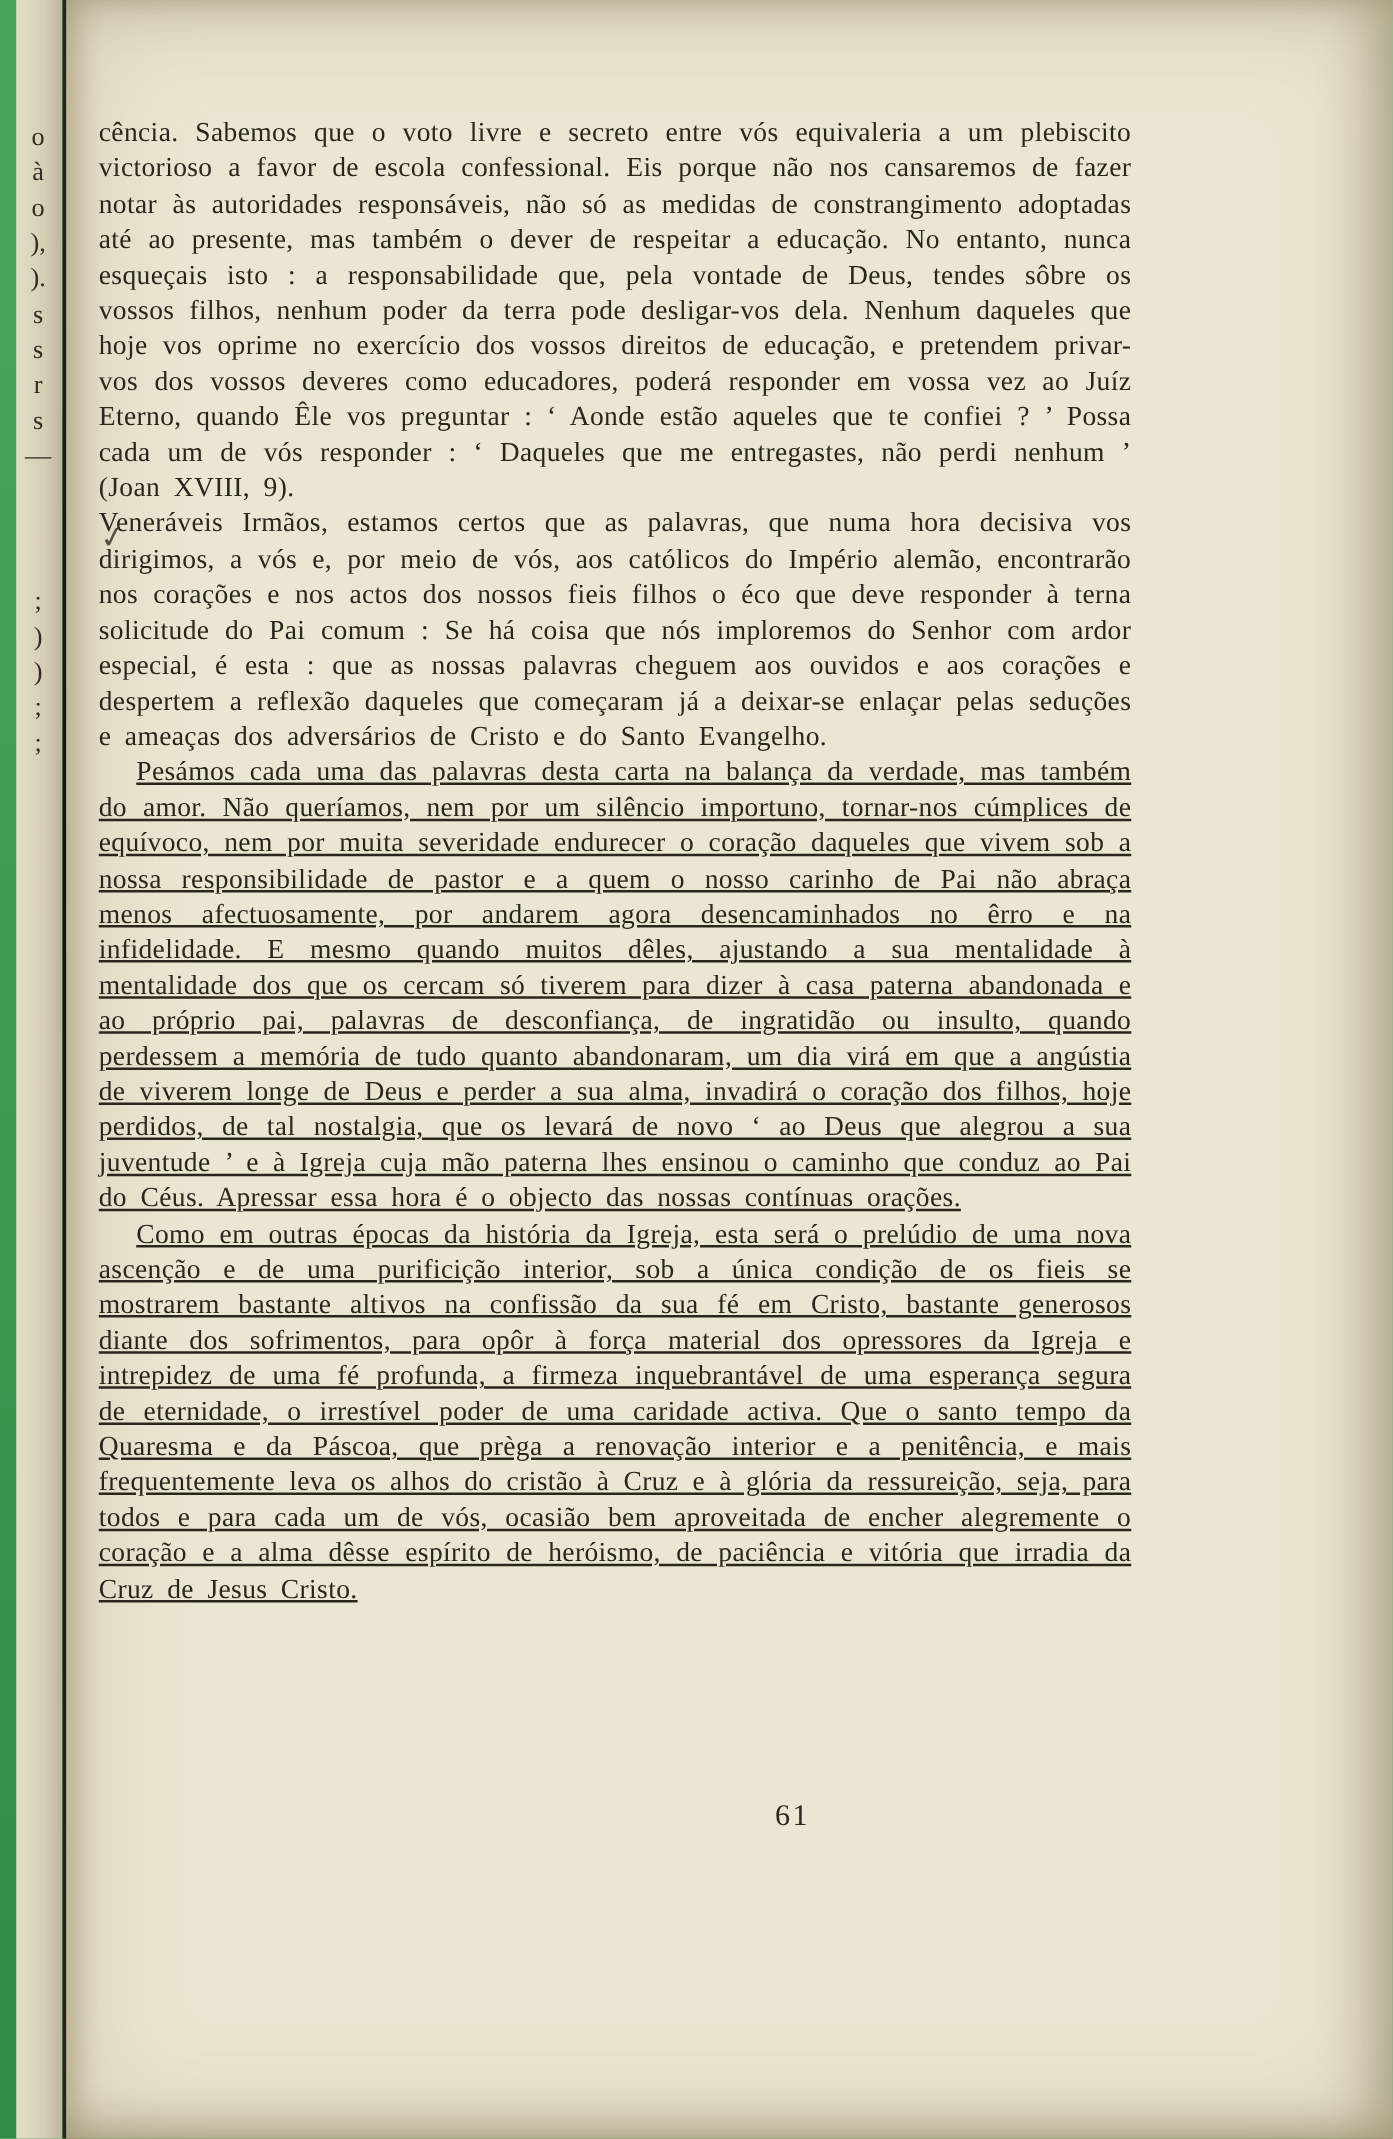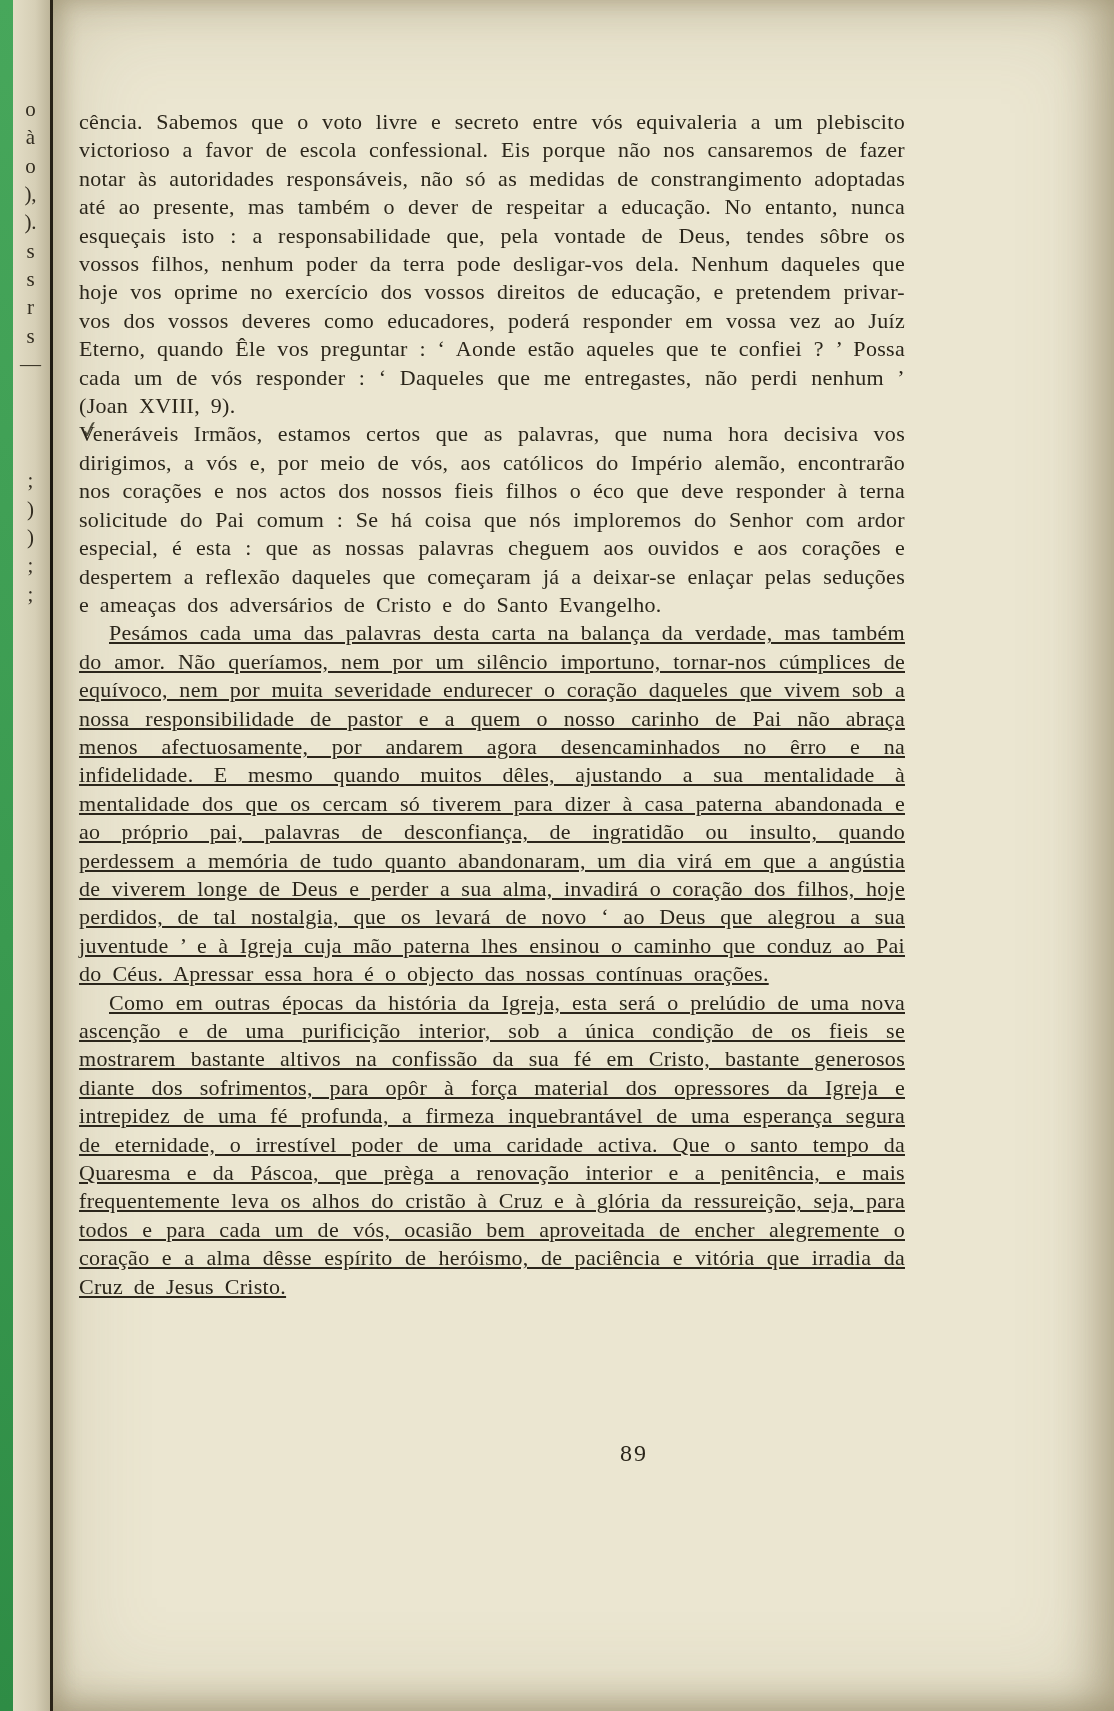--- a/index.html
+++ b/index.html
@@ -47,21 +47,21 @@
     width: 35px;
     text-align: center;
     font-size: 21px;
     line-height: 1;
     color: #332d21;
   }
 
   
   .text-block {
     position: absolute;
-    left: 79px; top: 108px;
+    left: 79px; top: 92px;
     width: 826px;
     font-size: 22px;
     line-height: 28.4px;
     text-align: justify;
     color: #2b261b;
     word-spacing: 5px;
     letter-spacing: 0.3px;
   }
   .text-block p { margin: 0; }
   .text-block p.indent { text-indent: 30px; text-decoration: underline; }
@@ -113,15 +113,15 @@
 
   <span class="checkmark">✓</span>
 
   <div class="text-block">
     <p>cência. Sabemos que o voto livre e secreto entre vós equivaleria a um plebiscito victorioso a favor de escola confessional. Eis porque não nos cansaremos de fazer notar às autoridades responsáveis, não só as medidas de constrangimento adoptadas até ao presente, mas também o dever de respeitar a educação. No entanto, nunca esqueçais isto : a responsabilidade que, pela vontade de Deus, tendes sôbre os vossos filhos, nenhum poder da terra pode desligar-vos dela. Nenhum daqueles que hoje vos oprime no exercício dos vossos direitos de educação, e pretendem privar-vos dos vossos deveres como educadores, poderá responder em vossa vez ao Juíz Eterno, quando Êle vos preguntar : ‘ Aonde estão aqueles que te confiei ? ’ Possa cada um de vós responder : ‘ Daqueles que me entregastes, não perdi nenhum ’ (Joan XVIII, 9).</p>
     <p>Veneráveis Irmãos, estamos certos que as palavras, que numa hora decisiva vos dirigimos, a vós e, por meio de vós, aos católicos do Império alemão, encontrarão nos corações e nos actos dos nossos fieis filhos o éco que deve responder à terna solicitude do Pai comum : Se há coisa que nós imploremos do Senhor com ardor especial, é esta : que as nossas palavras cheguem aos ouvidos e aos corações e despertem a reflexão daqueles que começaram já a deixar-se enlaçar pelas seduções e ameaças dos adversários de Cristo e do Santo Evangelho.</p>
     <p class="indent">Pesámos cada uma das palavras desta carta na balança da verdade, mas também do amor. Não queríamos, nem por um silêncio importuno, tornar-nos cúmplices de equívoco, nem por muita severidade endurecer o coração daqueles que vivem sob a nossa responsibilidade de pastor e a quem o nosso carinho de Pai não abraça menos afectuosamente, por andarem agora desencaminhados no êrro e na infidelidade. E mesmo quando muitos dêles, ajustando a sua mentalidade à mentalidade dos que os cercam só tiverem para dizer à casa paterna abandonada e ao próprio pai, palavras de desconfiança, de ingratidão ou insulto, quando perdessem a memória de tudo quanto abandonaram, um dia virá em que a angústia de viverem longe de Deus e perder a sua alma, invadirá o coração dos filhos, hoje perdidos, de tal nostalgia, que os levará de novo ‘ ao Deus que alegrou a sua juventude ’ e à Igreja cuja mão paterna lhes ensinou o caminho que conduz ao Pai do Céus. Apressar essa hora é o objecto das nossas contínuas orações.</p>
     <p class="indent">Como em outras épocas da história da Igreja, esta será o prelúdio de uma nova ascenção e de uma purificição interior, sob a única condição de os fieis se mostrarem bastante altivos na confissão da sua fé em Cristo, bastante generosos diante dos sofrimentos, para opôr à força material dos opressores da Igreja e intrepidez de uma fé profunda, a firmeza inquebrantável de uma esperança segura de eternidade, o irrestível poder de uma caridade activa. Que o santo tempo da Quaresma e da Páscoa, que prèga a renovação interior e a penitência, e mais frequentemente leva os alhos do cristão à Cruz e à glória da ressureição, seja, para todos e para cada um de vós, ocasião bem aproveitada de encher alegremente o coração e a alma dêsse espírito de heróismo, de paciência e vitória que irradia da Cruz de Jesus Cristo.</p>
   </div>
 
-  <div class="page-number">89</div>
+  <div class="page-number">61</div>
 
 </div>
 
 </body></html>

